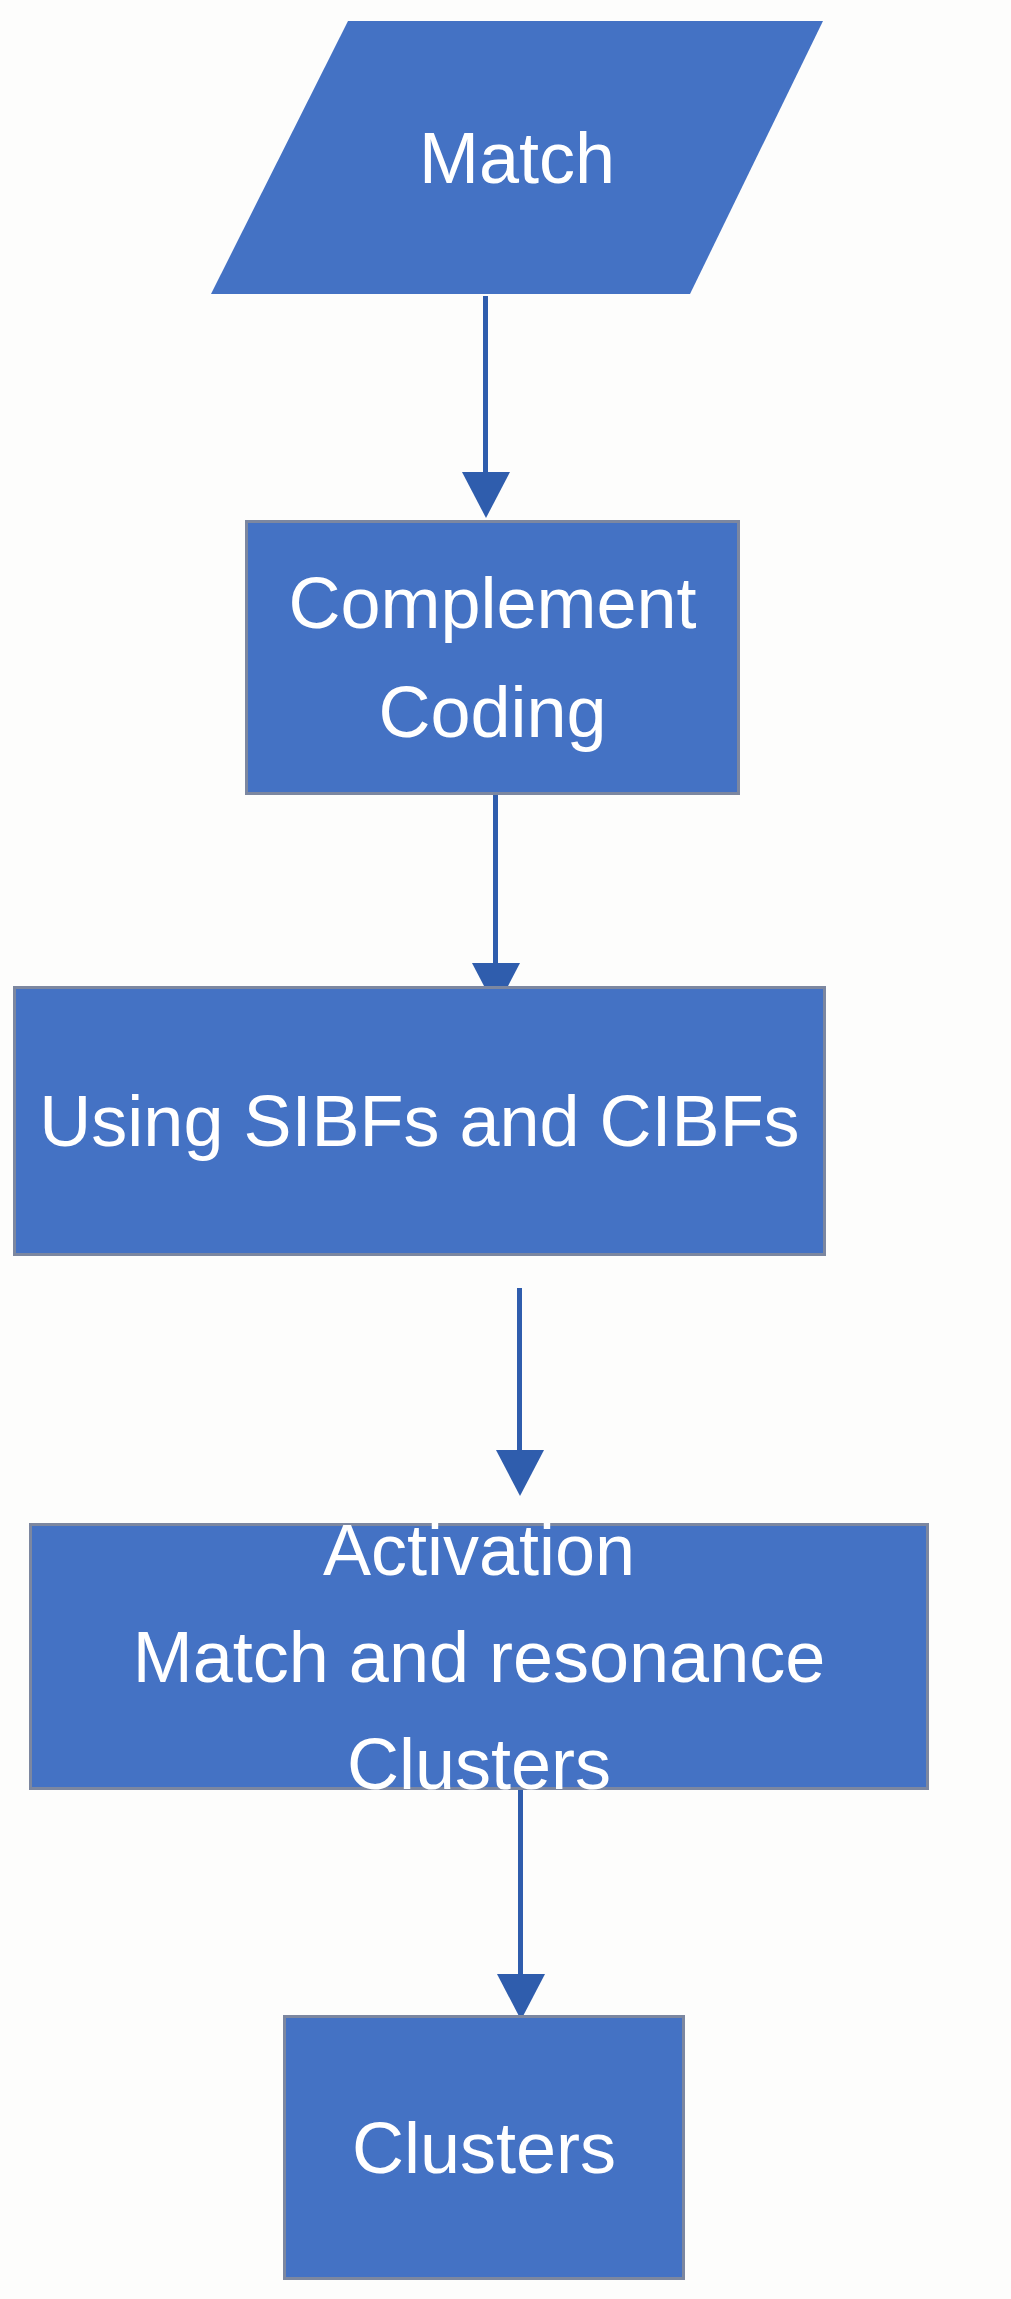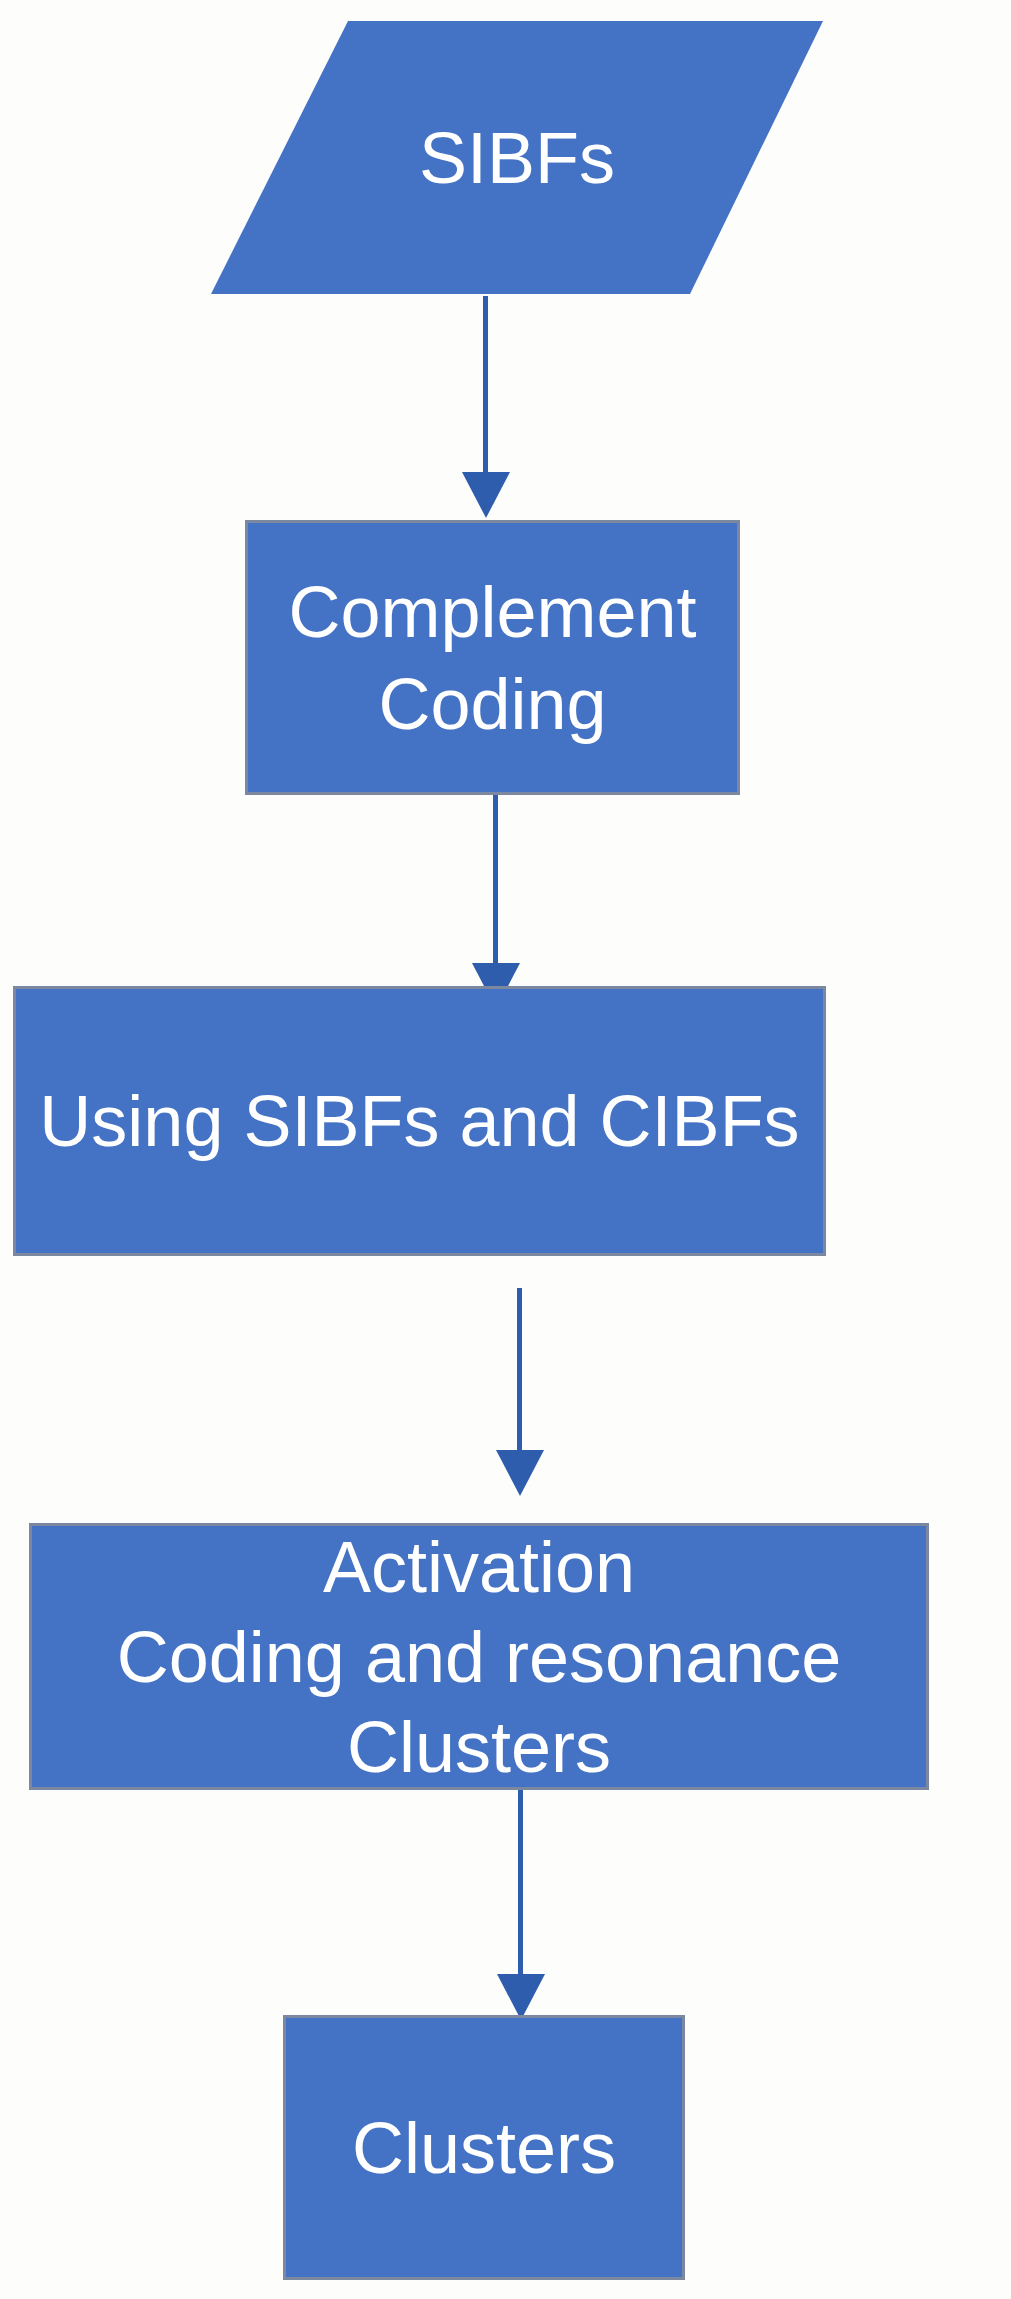--- a/index.html
+++ b/index.html
@@ -20,21 +20,21 @@
     color: #ffffff;
     display: flex;
     flex-direction: column;
     align-items: center;
     justify-content: center;
     text-align: center;
     font-size: 72px;
     line-height: 92px;
     box-sizing: border-box;
   }
-  .rect { border: 3px solid #7c87a0; }
+  .rect { border: 3px solid #7c87a0; gap: 17px; }
   .parallelogram {
     clip-path: polygon(137px 0, 612px 0, 479px 100%, 0 100%);
     border: none;
   }
   .label-line { display: block; white-space: nowrap; }
 
   #node-data-stream  { left: 211px; top: 21px;   width: 612px; height: 273px; }
   #node-complement   { left: 245px; top: 520px;  width: 495px; height: 275px; }
   #node-sibfs        { left: 13px;  top: 986px; width: 813px; height: 270px; }
   #node-activation   { left: 29px;  top: 1523px; width: 900px; height: 267px; line-height: 90px; }
@@ -73,21 +73,21 @@
   #arrow-4 { left: 497px; top: 1790px; }
   #arrow-4 .arrow-line { height: 186px; }
   #arrow-4 .arrow-head { top: 184px; }
 </style>
 </head>
 <body>
 
 <div class="canvas">
 
   <div class="node parallelogram" id="node-data-stream">
-    <span class="label-line">SIBFs</span>
+    <span class="label-line">Match</span>
   </div>
 
   <div class="arrow" id="arrow-1">
     <div class="arrow-line"></div>
     <div class="arrow-head"></div>
   </div>
 
   <div class="node rect" id="node-complement">
     <span class="label-line">Complement</span>
     <span class="label-line">Coding</span>
@@ -102,21 +102,21 @@
     <span class="label-line">Using SIBFs and CIBFs</span>
   </div>
 
   <div class="arrow" id="arrow-3">
     <div class="arrow-line"></div>
     <div class="arrow-head"></div>
   </div>
 
   <div class="node rect" id="node-activation">
     <span class="label-line">Activation</span>
-    <span class="label-line">Coding and resonance</span>
+    <span class="label-line">Match and resonance</span>
     <span class="label-line">Clusters</span>
   </div>
 
   <div class="arrow" id="arrow-4">
     <div class="arrow-line"></div>
     <div class="arrow-head"></div>
   </div>
 
   <div class="node rect" id="node-clusters">
     <span class="label-line">Clusters</span>

